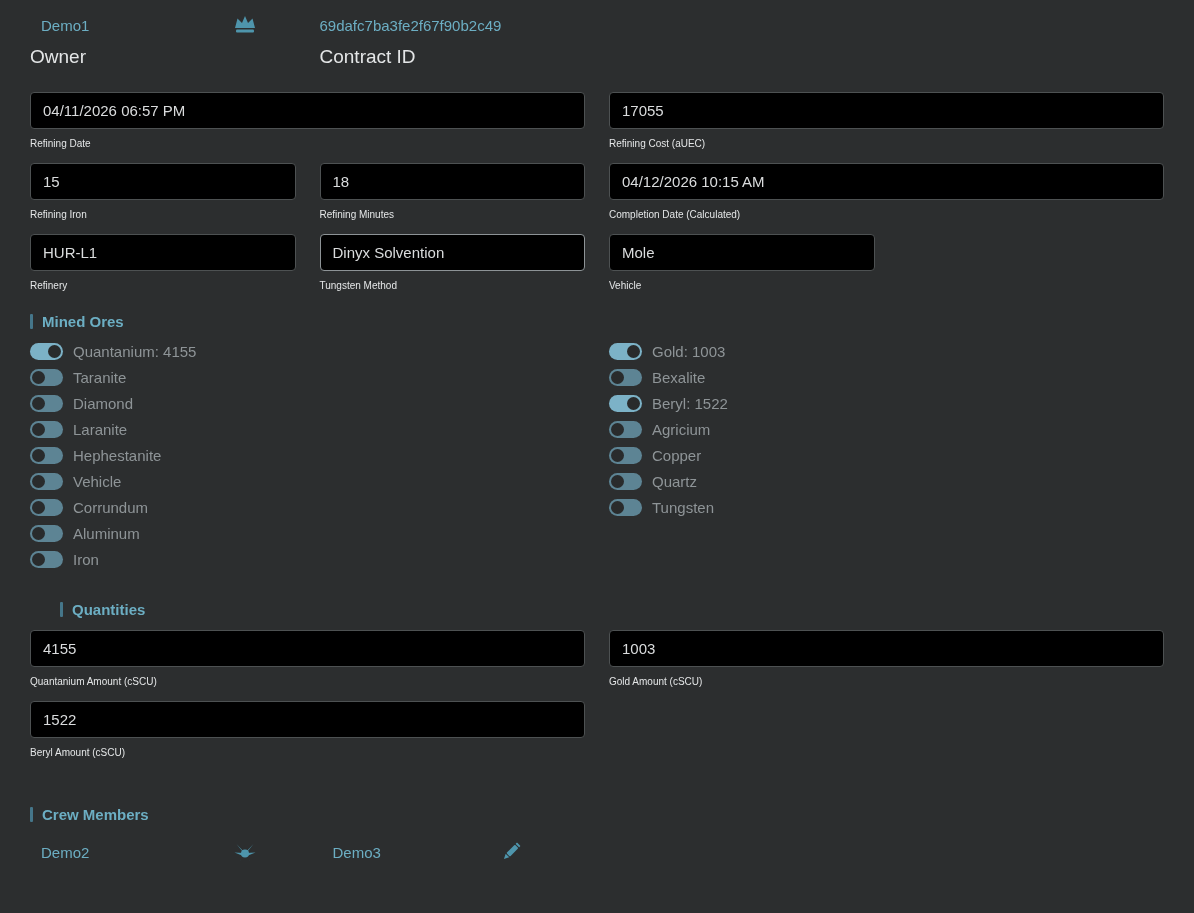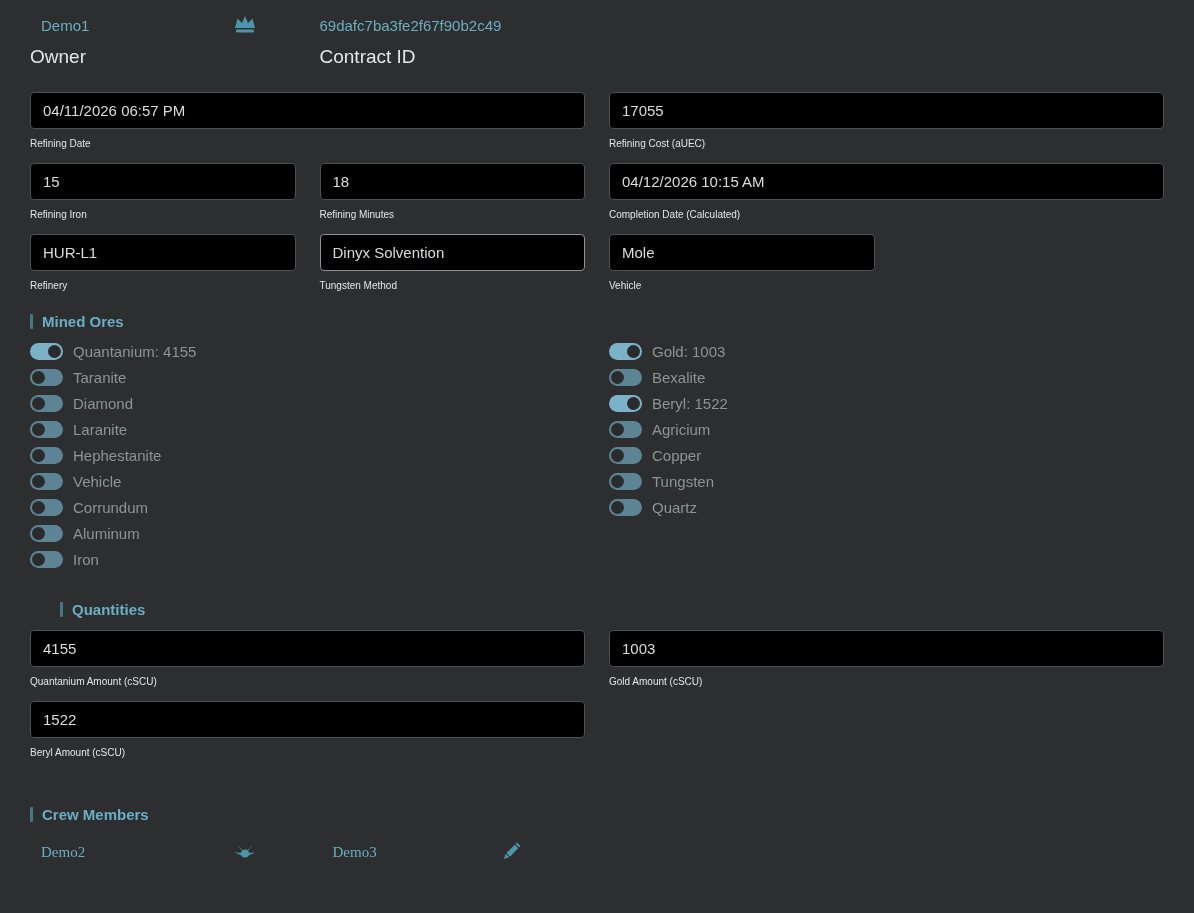--- a/index.html
+++ b/index.html
@@ -47,21 +47,21 @@
   .toggle.on { background:#7cb2c7; }
   .toggle.on .knob { left:auto; right:2px; }
   .ore-label { color:#8e9497; font-size:15px; }
 
   
   .quantities-section { margin-top:24px; }
   .quantities-section .section-title { margin-bottom:12px;margin-left:30px; }
 
   
   .crew-section { margin-top:48px; }
-  .crew-row { margin-top:16px;font-family:Liberation Serif, serif; }
+  .crew-row { margin-top:16px; }
   .crew-member { display:flex; align-items:center; height:26px; }
 </style>
 </head>
 <body>
 
 <div class="page">
 
   <div class="grid4 top-row">
     <div class="field">
       <div class="value-line">
@@ -216,27 +216,27 @@
         <div class="ore-row">
           <span class="toggle">
               <span class="knob"></span>
             </span>
           <span class="ore-label">Copper</span>
         </div>
         <div class="ore-row">
           <span class="toggle">
               <span class="knob"></span>
             </span>
+          <span class="ore-label">Quartz</span>
+        </div>
+        <div class="ore-row">
+          <span class="toggle">
+              <span class="knob"></span>
+            </span>
           <span class="ore-label">Tungsten</span>
-        </div>
-        <div class="ore-row">
-          <span class="toggle">
-              <span class="knob"></span>
-            </span>
-          <span class="ore-label">Quartz</span>
         </div>
       </div>
     </div>
   </div>
 
   <div class="quantities-section">
     <div class="section-title">
       <span class="accent-bar"></span>
       <span>Quantities</span>
     </div>

